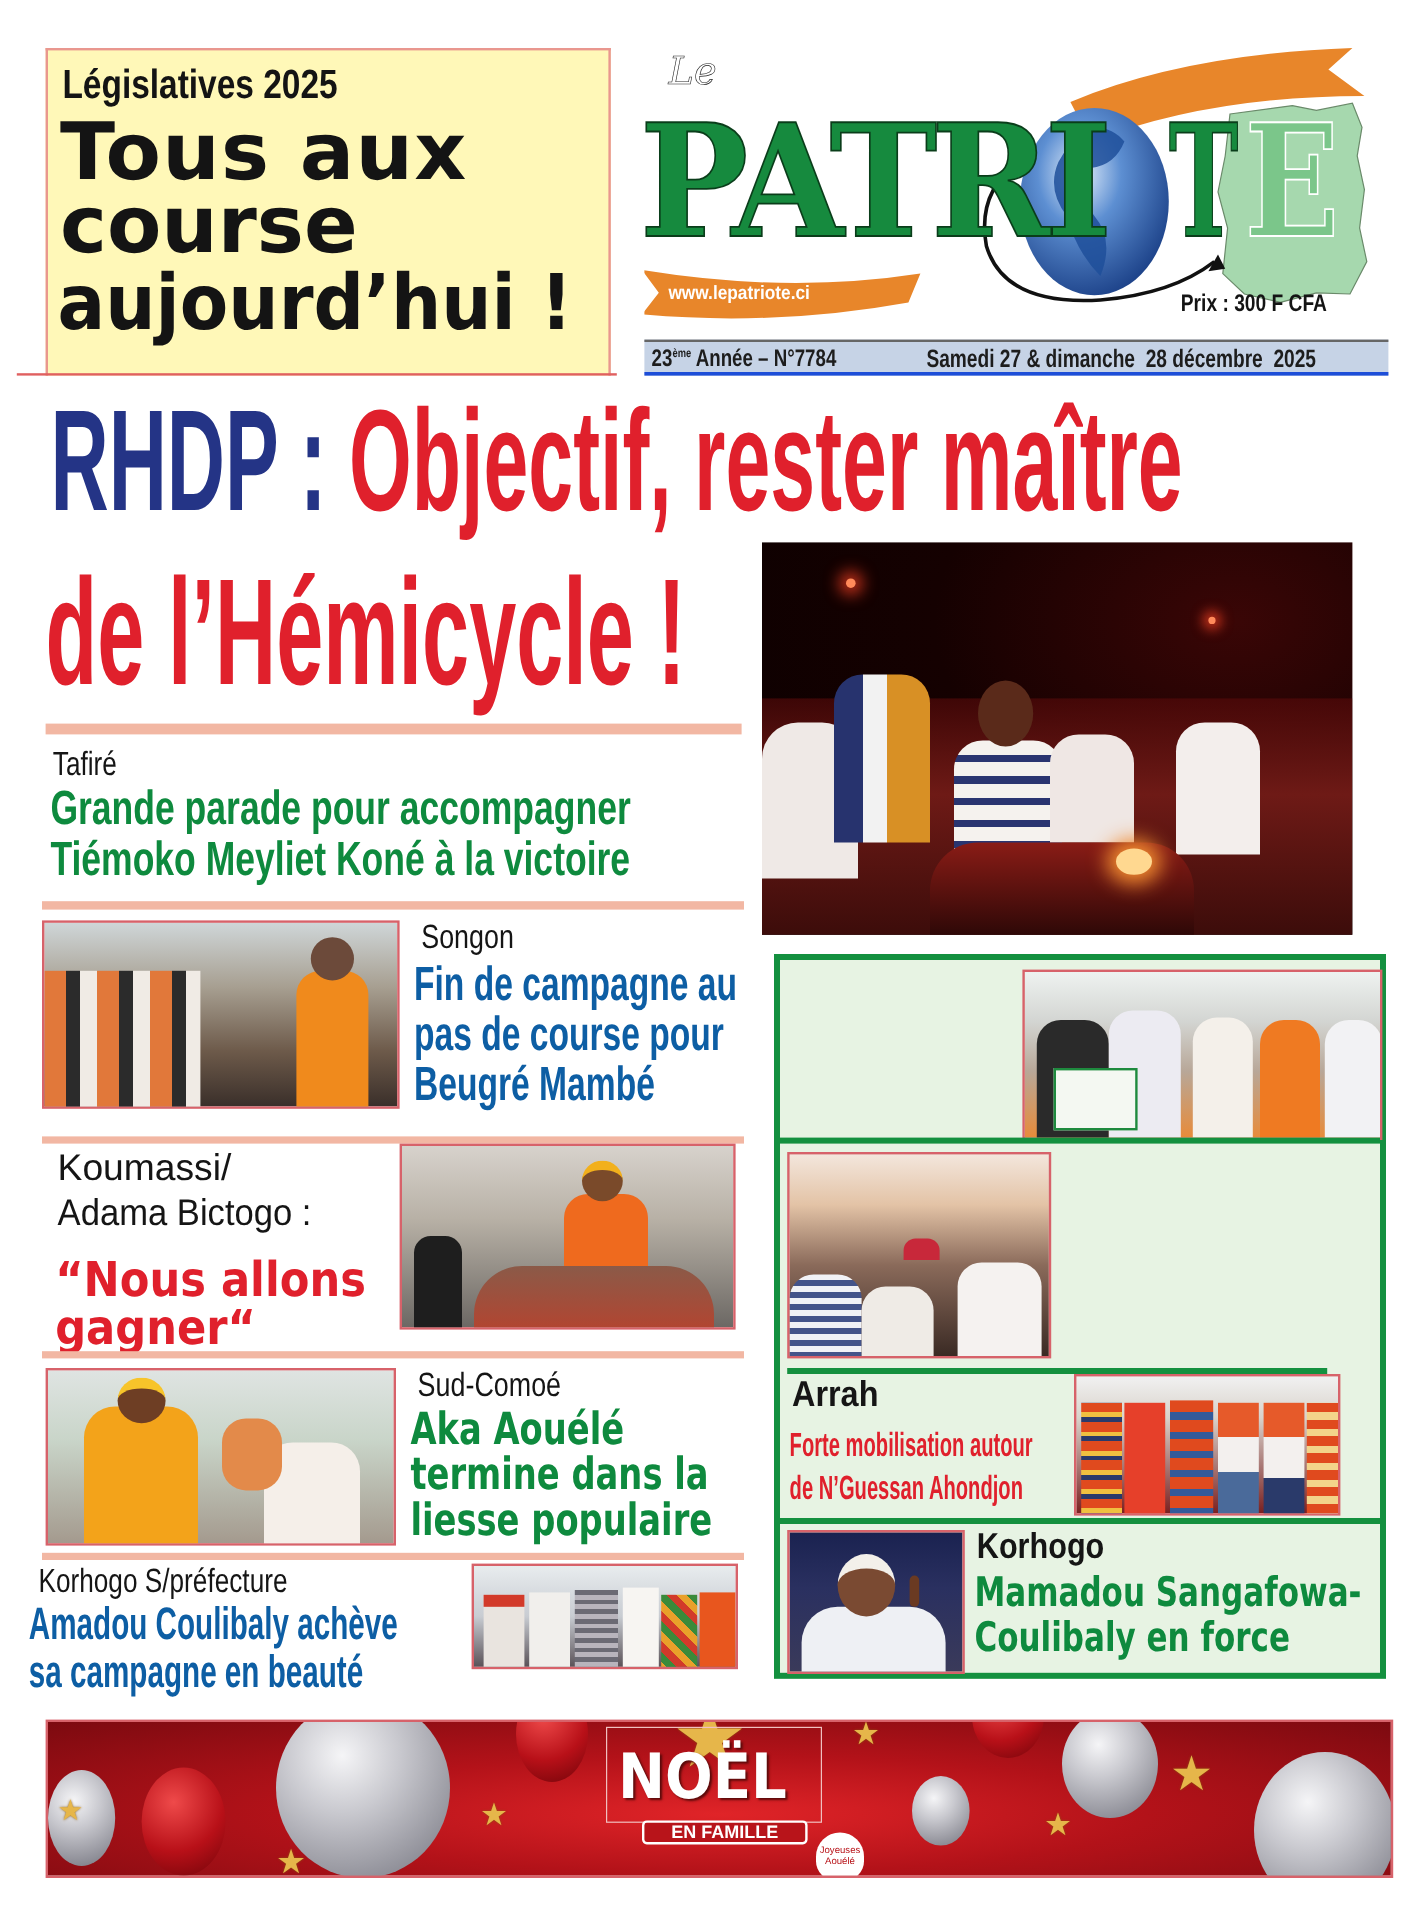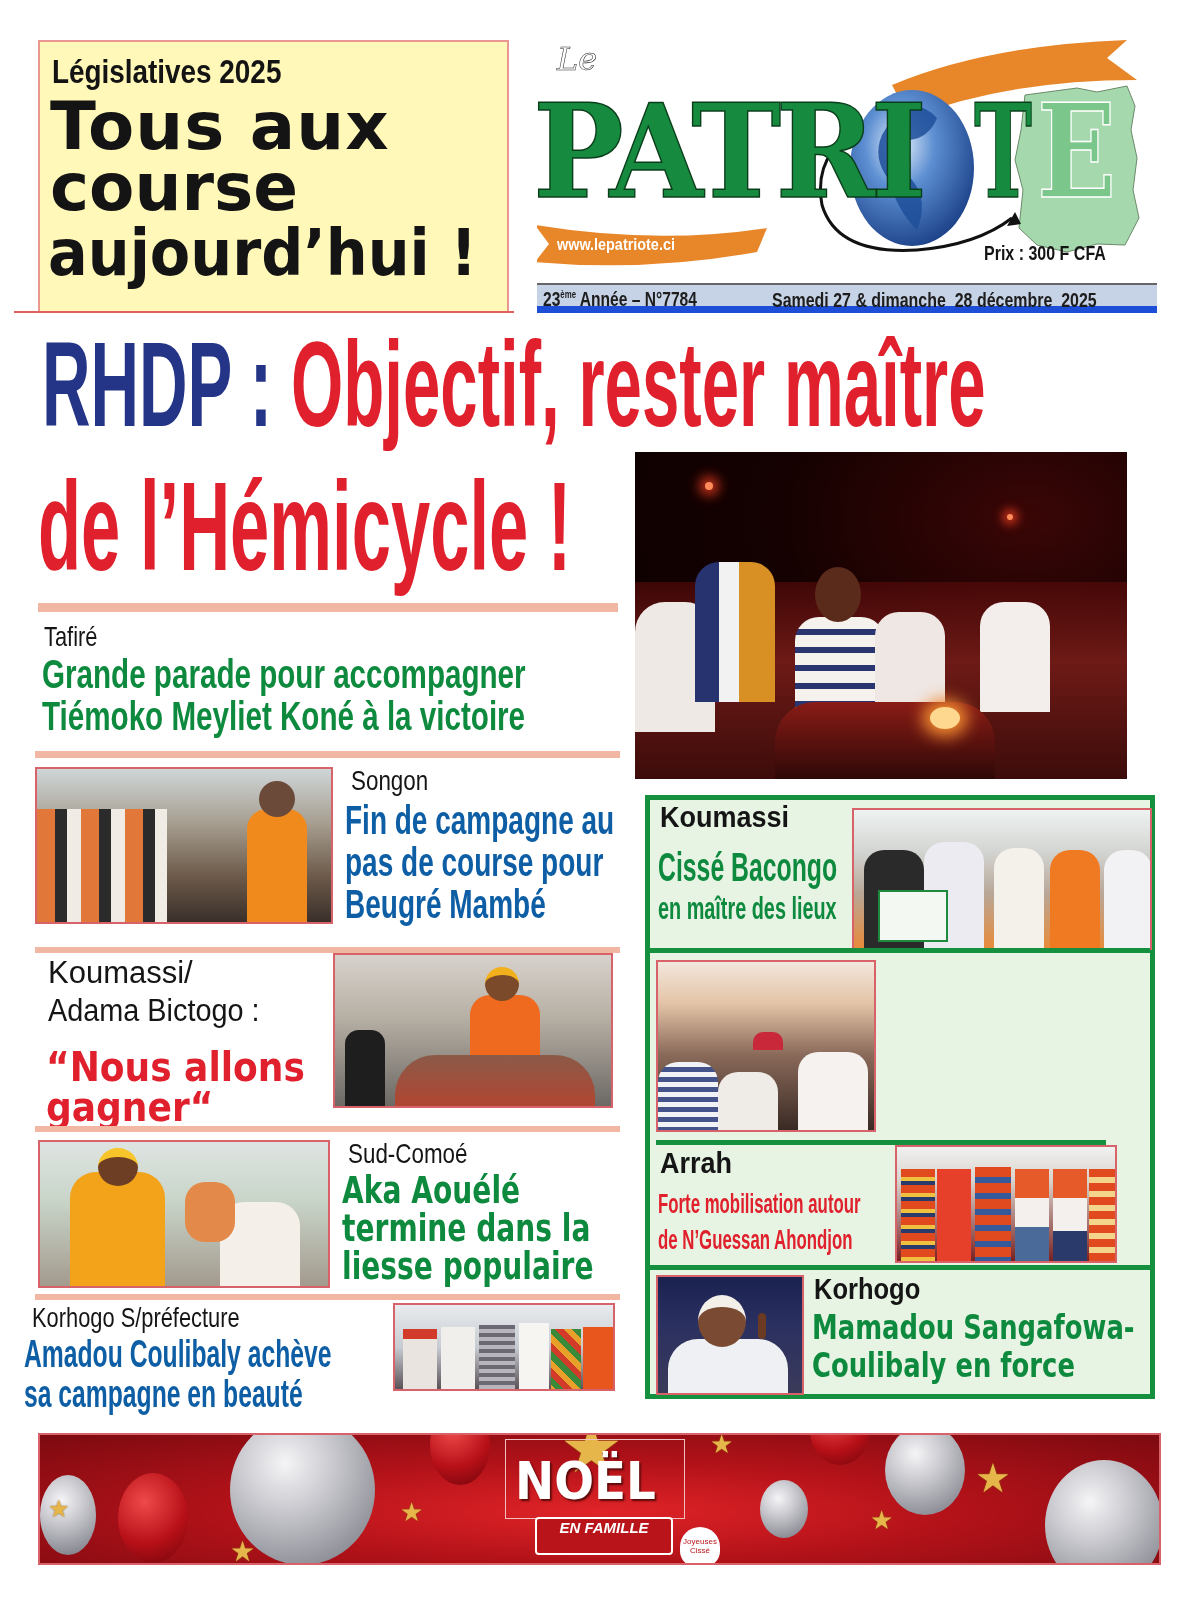--- a/index.html
+++ b/index.html
@@ -14,21 +14,21 @@
   .rule { background: #f2b7a3; height: 9px; }
   .photo { border: 2px solid #d7626a; overflow: hidden; }
   .kicker { font-family: "Liberation Sans", sans-serif; color: #151515; white-space: nowrap; transform-origin: left top; }
 
   
   #teaser { left: 38px; top: 40px; width: 471px; height: 273px; background: #fff8b8; border: 2px solid #e9978f; border-bottom: none; }
   #teaser-rule { left: 14px; top: 311px; width: 500px; height: 2px; background: #e06060; }
 
   
   #masthead { left: 537px; top: 40px; width: 630px; height: 250px; }
-  #date-bar { left: 537px; top: 283px; width: 620px; height: 30px; background: #c6d3e6; border-top: 2px solid #666; border-bottom: 7px solid #1d4ed8; }
+  #date-bar { left: 537px; top: 283px; width: 620px; height: 30px; background: #c6d3e6; border-top: 2px solid #666; border-bottom: 3px solid #1d4ed8; }
 
   
   #greenbox { left: 645px; top: 795px; width: 510px; height: 604px; border: 5px solid #14903f; background: #e7f3e3; }
   .gdiv { position: absolute; left: 0; width: 100%; height: 5px; background: #14903f; }
 
   
   #noel { left: 38px; top: 1433px; width: 1123px; height: 132px; border: 2px solid #d7626a; background: radial-gradient(ellipse at 50% 60%, #e02428 0%, #b31219 45%, #7c0a10 100%); overflow: hidden; }
   .bauble { position: absolute; border-radius: 50%; }
   .silver { background: radial-gradient(circle at 38% 32%, #f5f5f7 0%, #c9c9cf 35%, #8d8d96 80%, #6e6e78 100%); }
   .redb { background: radial-gradient(circle at 38% 32%, #ef4a4a 0%, #b81018 55%, #6f0409 100%); }
@@ -175,27 +175,20 @@
   <div class="abs" style="left:8px; top:24px; width:34px; height:64px; background:#e9e4df; border-top:10px solid #d23a2a;"></div>
   <div class="abs" style="left:46px; top:22px; width:34px; height:66px; background:#f1efec;"></div>
   <div class="abs" style="left:84px; top:20px; width:36px; height:68px; background:repeating-linear-gradient(180deg,#6b6a74 0 4px,#b8b4bc 4px 8px);"></div>
   <div class="abs" style="left:124px; top:18px; width:30px; height:70px; background:#f7f5f2;"></div>
   <div class="abs" style="left:156px; top:24px; width:30px; height:64px; background:repeating-linear-gradient(45deg,#e9a02a 0 6px,#3a8a3a 6px 12px,#d23a2a 12px 18px);"></div>
   <div class="abs" style="left:188px; top:22px; width:30px; height:66px; background:#e8561e;"></div>
 </div>
 
 <div id="greenbox" class="abs">
 
-  <div class="abs" style="left:4px; top:0; width:200px; height:145px;">
-    <div class="abs kicker" style="left:6px; top:0px; font-size:30px; font-weight:bold; transform:scaleX(0.9);">Koumassi</div>
-    <div class="abs cond green" style="left:4px; top:44px; transform:scaleX(0.62);">
-      <div style="font-size:40px; line-height:46px;">Cissé Bacongo</div>
-      <div style="font-size:32px; line-height:36px;">en maître des lieux</div>
-    </div>
-  </div>
   <div class="abs photo" style="left:202px; top:8px; width:300px; height:142px; background:linear-gradient(180deg,#eef2f0 0%, #d3d5d2 30%, #b8a798 60%, #e78b3a 100%);">
     <div class="abs" style="left:10px; top:40px; width:60px; height:102px; background:#2a2a2a; border-radius:20px 20px 0 0;"></div>
     <div class="abs" style="left:70px; top:32px; width:60px; height:110px; background:#ecebf2; border-radius:20px 20px 0 0;"></div>
     <div class="abs" style="left:140px; top:38px; width:50px; height:104px; background:#f4f0ea; border-radius:20px 20px 0 0;"></div>
     <div class="abs" style="left:196px; top:40px; width:50px; height:102px; background:#ef7a22; border-radius:20px 20px 0 0;"></div>
     <div class="abs" style="left:250px; top:40px; width:48px; height:102px; background:#f2f2f4; border-radius:20px 20px 0 0;"></div>
     <div class="abs" style="left:24px; top:80px; width:70px; height:52px; background:#f4f8f2; border:2px solid #1e8a3e;"></div>
   </div>
   <div class="gdiv" style="top:148px;"></div>
 
@@ -249,19 +242,19 @@
   <div class="bauble silver" style="left:1005px; top:25px; width:118px; height:130px;"></div>
   <div class="star" style="left:8px; top:60px; font-size:24px;">★</div>
   <div class="star" style="left:190px; top:100px; font-size:28px;">★</div>
   <div class="star" style="left:360px; top:62px; font-size:26px;">★</div>
   <div class="star" style="left:520px; top:-28px; font-size:70px;">★</div>
   <div class="star" style="left:670px; top:-6px; font-size:26px;">★</div>
   <div class="star" style="left:830px; top:70px; font-size:26px;">★</div>
   <div class="star" style="left:935px; top:20px; font-size:40px;">★</div>
   <div class="abs" style="left:465px; top:4px; width:180px; height:80px; border:1px solid #f0c0c0;"></div>
   <div class="abs" style="left:475px; top:18px; font-family:'DejaVu Sans',sans-serif; font-weight:bold; font-size:52px; line-height:56px; color:#fff; text-shadow:2px 2px 2px #5a0a0a; transform:scaleX(0.9); transform-origin:left top;">NOËL</div>
-  <div class="abs" style="left:495px; top:82px; width:138px; height:38px; border:2px solid #fff; border-radius:4px; background:#b8141a; text-align:center;font-style:italic;">
+  <div class="abs" style="left:495px; top:82px; width:138px; height:20px; border:2px solid #fff; border-radius:4px; background:#b8141a; text-align:center;">
     <span style="color:#fff; font-weight:bold; font-size:15px; line-height:18px;">EN FAMILLE</span>
   </div>
   <div class="abs" style="left:640px; top:92px; width:40px; height:40px; border-radius:50% 50% 40% 40%; background:#fff; text-align:center; font-size:8px; line-height:9px; color:#b8141a; padding-top:10px;">
-    <span>Joyeuses Cissé</span>
+    <span>Joyeuses Aouélé</span>
   </div>
 </div>
 
 </body></html>

